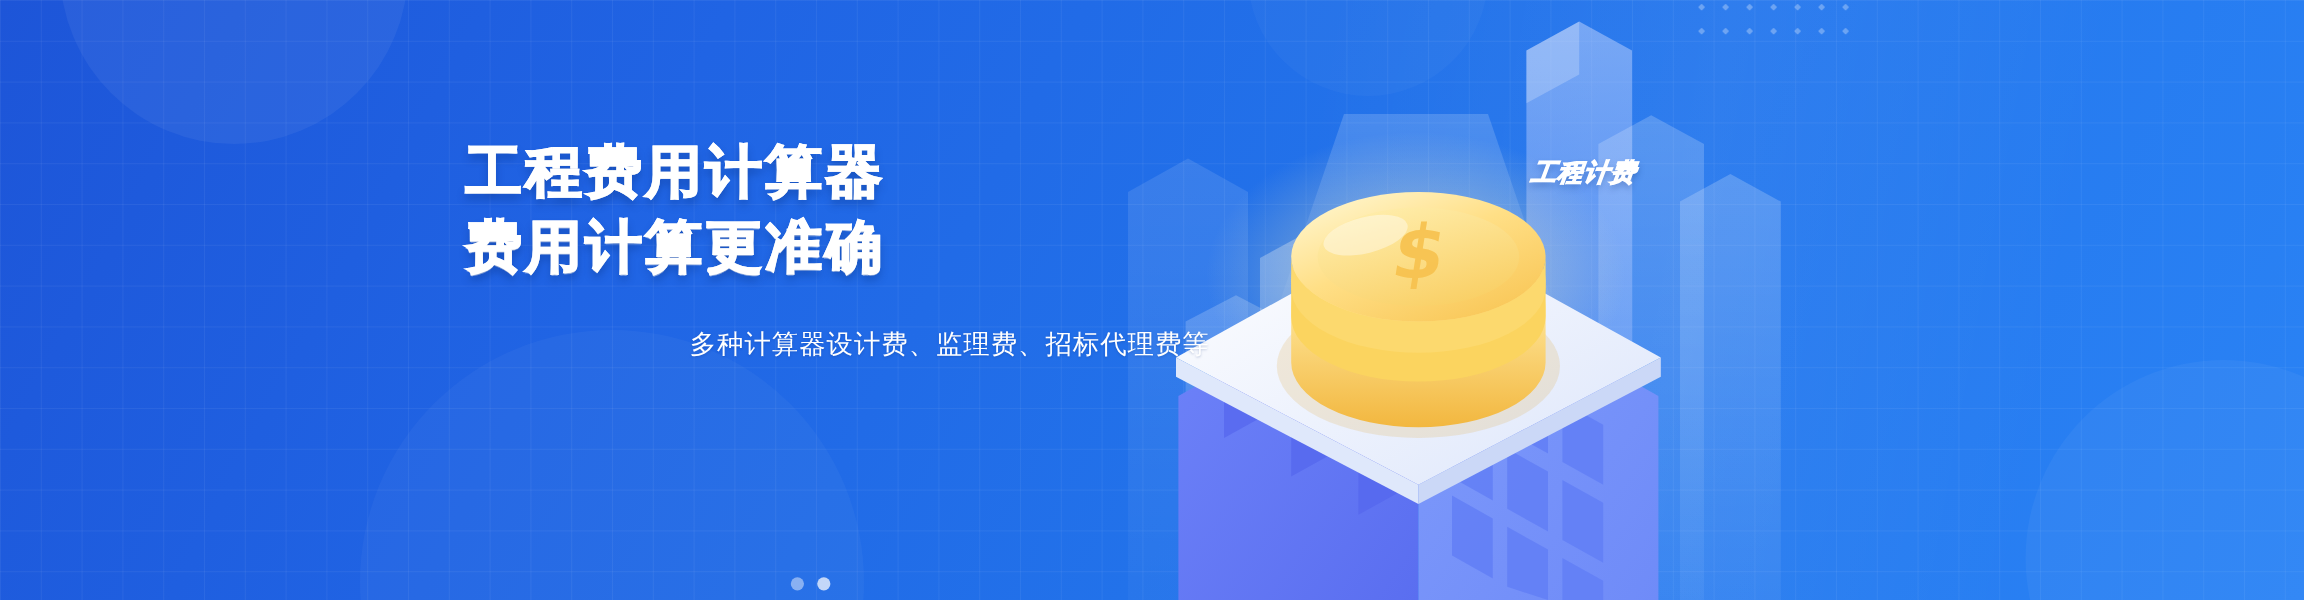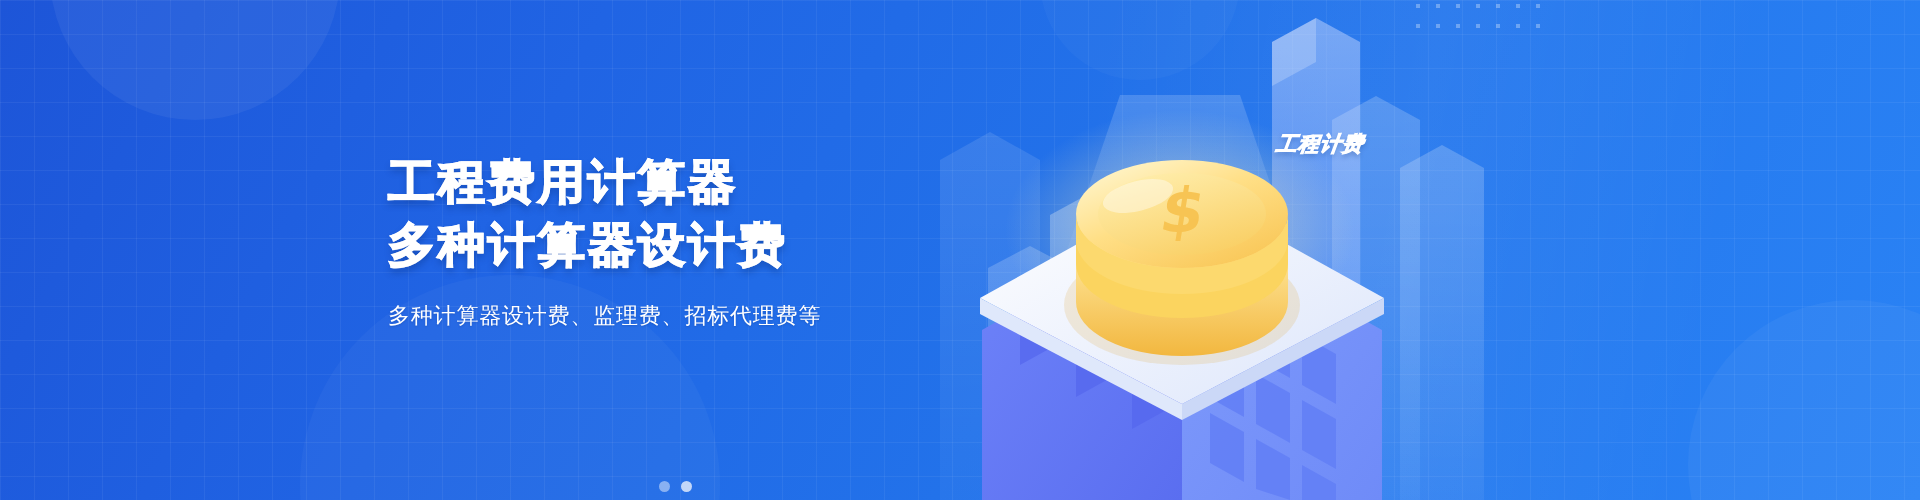--- a/index.html
+++ b/index.html
@@ -83,37 +83,37 @@
     line-height: 63px;
     font-weight: 900;
     color: #ffffff;
     letter-spacing: 3px;
     text-shadow: 0 5px 7px rgba(6,40,110,0.38), 0 1px 0 rgba(255,255,255,0.6);
     -webkit-text-stroke: 1.6px #ffffff;
     font-family: "DejaVu Sans", "Liberation Sans", sans-serif;
     white-space: nowrap;
     transform: scaleX(1.0);
     transform-origin: left center;
-    margin-top: 38px;
   }
   .headline .hl-line {
     display: block;
     background: linear-gradient(180deg, #ffffff 0%, #ffffff 58%, #dfe9fb 100%);
     -webkit-background-clip: text;
     background-clip: text;
   }
   .sub {
-    margin-top: 20px;
+    margin-top: 30px;
     font-size: 22px;
     line-height: 40px;
     color: #ffffff;
     letter-spacing: 0.8px;
     white-space: nowrap;
     font-family: "DejaVu Sans", "Liberation Sans", sans-serif;
     text-shadow: 0 1px 2px rgba(10,45,115,0.25);
+    text-align: right;
   }
   .sub span { display: block; }
 
   
   .dots {
     position: absolute;
     left: 659px;
     top: 481px;
     display: flex;
     gap: 11px;
@@ -289,21 +289,21 @@
         <ellipse cx="258" cy="196" rx="36" ry="15" fill="#ffffff" opacity="0.40" transform="rotate(-14 258 196)"></ellipse>
       </g>
     </svg>
   </div>
 
   <div class="badge-label">工程计费</div>
 
   <div class="copy">
     <div class="headline">
       <span class="hl-line">工程费用计算器</span>
-      <span class="hl-line">多种计算器设计费</span>
+      <span class="hl-line">费用计算更准确</span>
     </div>
     <div class="sub">
       <span>多种计算器设计费、监理费、招标代理费等</span>
     </div>
   </div>
 
   <div class="dots">
     <i></i>
     <i class="active"></i>
   </div>

